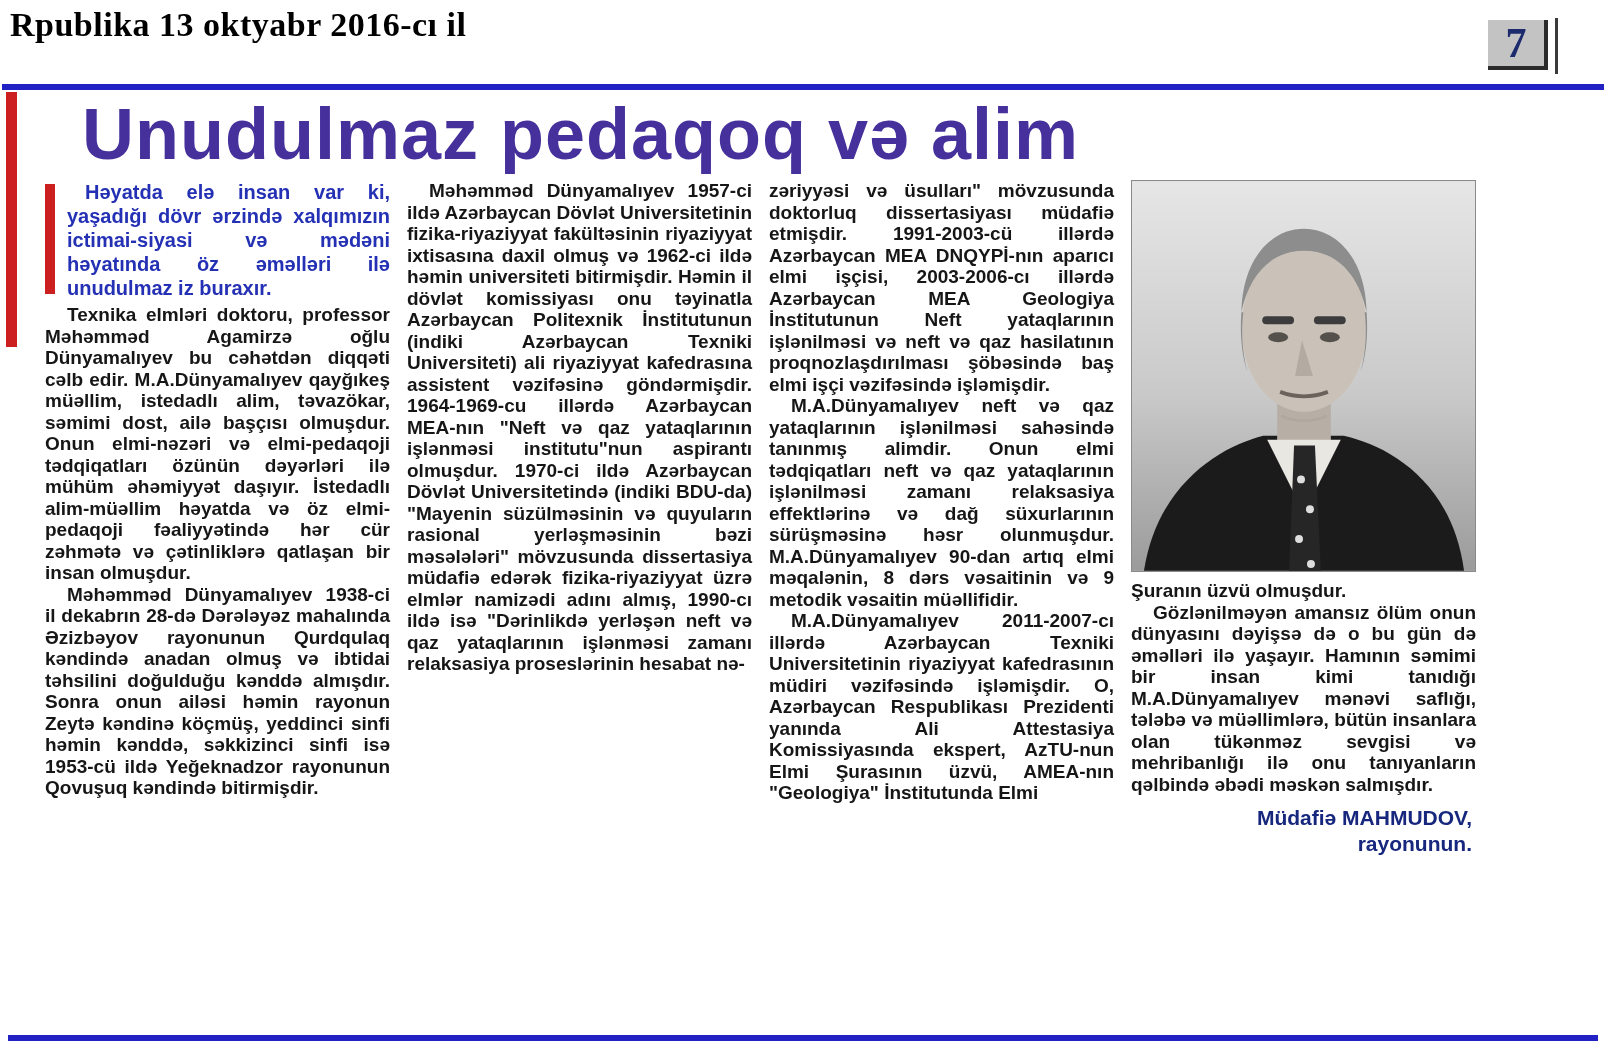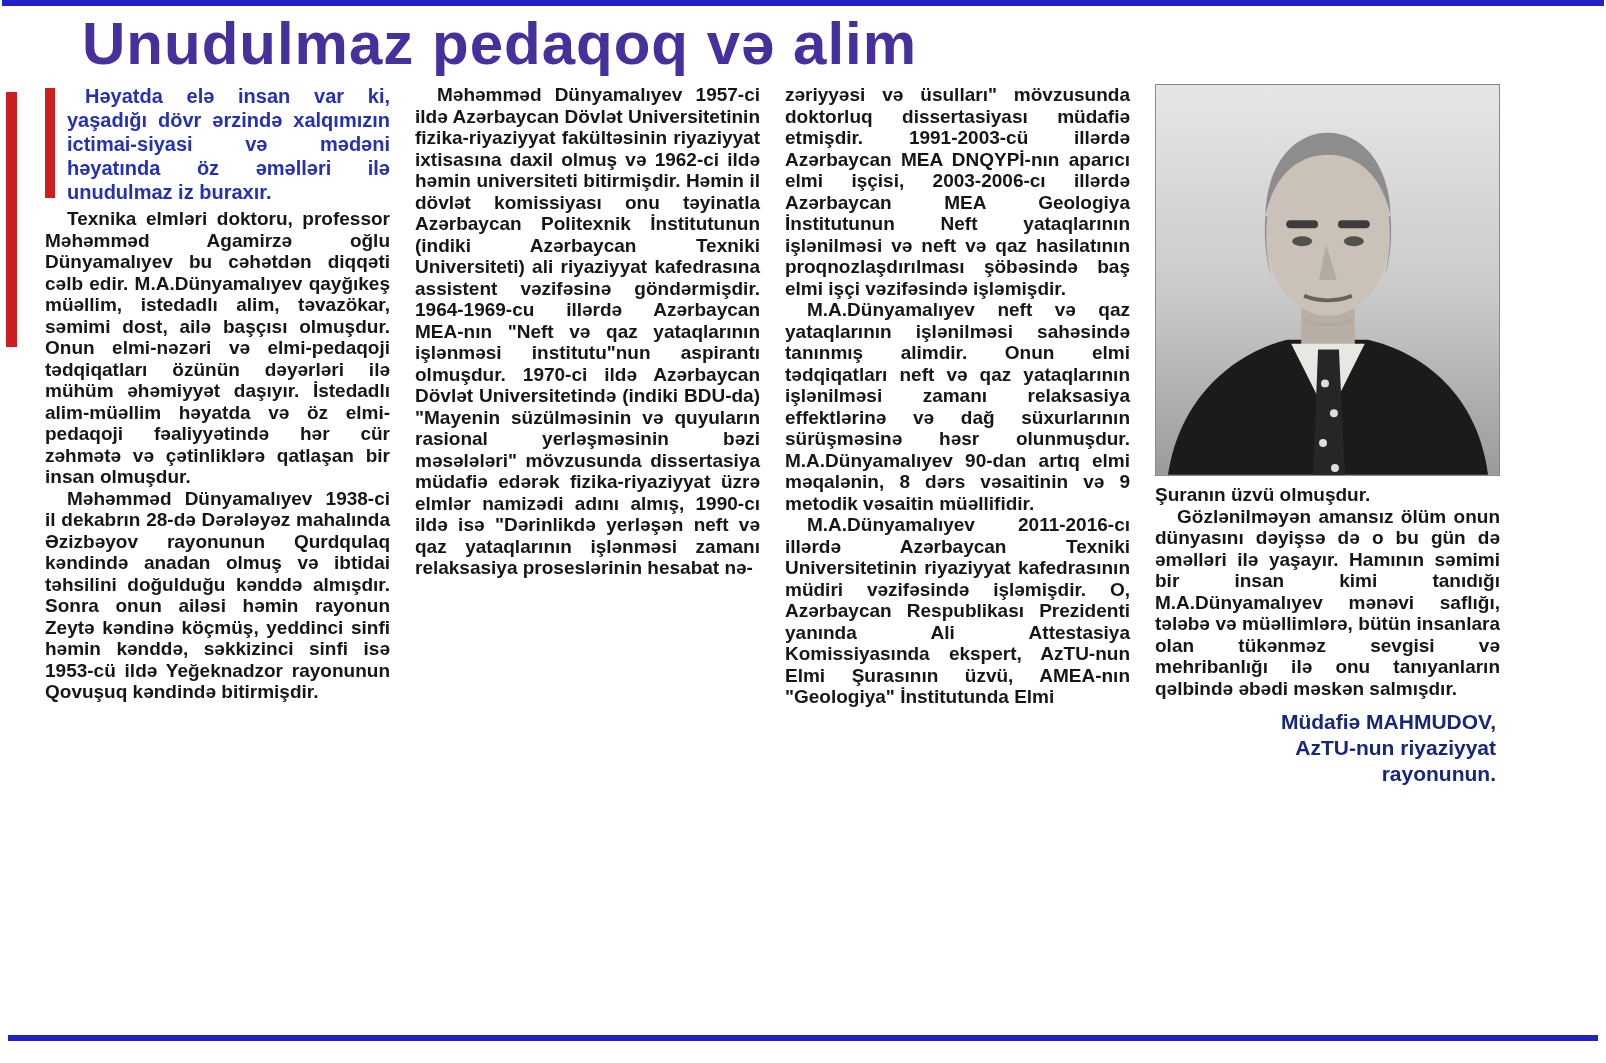--- a/index.html
+++ b/index.html
@@ -69,34 +69,34 @@
     top: 92px;
     width: 11px;
     height: 255px;
     background: #cc2020;
   }
   
   .headline {
     margin: 8px 40px 10px 82px;
     font-family: "Liberation Sans", sans-serif;
     font-weight: bold;
-    font-size: 60px;
+    font-size: 72px;
     line-height: 1.0;
     letter-spacing: 1px;
     color: #46309c;
     white-space: nowrap;
   }
   
   .columns {
     margin-left: 45px;
     width: 1455px;
     height: 816px;
     display: grid;
     grid-template-columns: repeat(4, 345px);
-    column-gap: 25px;
+    column-gap: 17px;
     overflow: hidden;
   }
   .col {
     font-size: 19px;
     font-weight: bold;
     line-height: 21.5px;
     text-align: justify;
     color: #161616;
   }
   .col p { text-indent: 22px; }
@@ -140,20 +140,25 @@
     line-height: 26px;
     color: #16277d;
     padding-right: 4px;
   }
 </style>
 </head>
 <body>
 
 <div class="page">
 
+  <div class="header">
+    <div class="masthead">Rpublika 13 oktyabr 2016-cı il</div>
+    <div class="pagenum-rule"></div>
+    <div class="pagenum-box">7</div>
+  </div>
 
   <div class="rule-blue top"></div>
   <div class="red-accent"></div>
 
   <h1 class="headline">Unudulmaz pedaqoq və alim</h1>
 
   <main class="columns">
 
     <section class="col">
       <div class="lede">
@@ -164,21 +169,21 @@
       <p>Məhəmməd Dünyamalıyev 1938-ci il dekabrın 28-də Dərələyəz mahalında Əzizbəyov rayonunun Qurdqulaq kəndində anadan olmuş və ibtidai təhsilini doğulduğu kənddə almışdır. Sonra onun ailəsi həmin rayonun Zeytə kəndinə köçmüş, yeddinci sinfi həmin kənddə, səkkizinci sinfi isə 1953-cü ildə Yeğeknadzor rayonunun Qovuşuq kəndində bitirmişdir.</p>
     </section>
 
     <section class="col">
       <p>Məhəmməd Dünyamalıyev 1957-ci ildə Azərbaycan Dövlət Universitetinin fizika-riyaziyyat fakültəsinin riyaziyyat ixtisasına daxil olmuş və 1962-ci ildə həmin universiteti bitirmişdir. Həmin il dövlət komissiyası onu təyinatla Azərbaycan Politexnik İnstitutunun (indiki Azərbaycan Texniki Universiteti) ali riyaziyyat kafedrasına assistent vəzifəsinə göndərmişdir. 1964-1969-cu illərdə Azərbaycan MEA-nın "Neft və qaz yataqlarının işlənməsi institutu"nun aspirantı olmuşdur. 1970-ci ildə Azərbaycan Dövlət Universitetində (indiki BDU-da) "Mayenin süzülməsinin və quyuların rasional yerləşməsinin bəzi məsələləri" mövzusunda dissertasiya müdafiə edərək fizika-riyaziyyat üzrə elmlər namizədi adını almış, 1990-cı ildə isə "Dərinlikdə yerləşən neft və qaz yataqlarının işlənməsi zamanı relaksasiya proseslərinin hesabat nə-</p>
     </section>
 
     <section class="col">
       <p class="no-indent">zəriyyəsi və üsulları" mövzusunda doktorluq dissertasiyası müdafiə etmişdir. 1991-2003-cü illərdə Azərbaycan MEA DNQYPİ-nın aparıcı elmi işçisi, 2003-2006-cı illərdə Azərbaycan MEA Geologiya İnstitutunun Neft yataqlarının işlənilməsi və neft və qaz hasilatının proqnozlaşdırılması şöbəsində baş elmi işçi vəzifəsində işləmişdir.</p>
       <p>M.A.Dünyamalıyev neft və qaz yataqlarının işlənilməsi sahəsində tanınmış alimdir. Onun elmi tədqiqatları neft və qaz yataqlarının işlənilməsi zamanı relaksasiya effektlərinə və dağ süxurlarının sürüşməsinə həsr olunmuşdur. M.A.Dünyamalıyev 90-dan artıq elmi məqalənin, 8 dərs vəsaitinin və 9 metodik vəsaitin müəllifidir.</p>
-      <p>M.A.Dünyamalıyev 2011-2016-cı illərdə Azərbaycan Texniki Universitetinin riyaziyyat kafedrasının müdiri vəzifəsində işləmişdir. O, Azərbaycan Respublikası Prezidenti yanında Ali Attestasiya Komissiyasında ekspert, AzTU-nun Elmi Şurasının üzvü, AMEA-nın "Geologiya" İnstitutunda Elmi</p>
+      <p>M.A.Dünyamalıyev 2011-2007-cı illərdə Azərbaycan Texniki Universitetinin riyaziyyat kafedrasının müdiri vəzifəsində işləmişdir. O, Azərbaycan Respublikası Prezidenti yanında Ali Attestasiya Komissiyasında ekspert, AzTU-nun Elmi Şurasının üzvü, AMEA-nın "Geologiya" İnstitutunda Elmi</p>
     </section>
 
     <section class="col">
       <figure class="photo-frame">
         <svg viewBox="0 0 345 392" xmlns="http://www.w3.org/2000/svg">
           <defs>
             <linearGradient id="bg" x1="0" y1="0" x2="0" y2="1">
               <stop offset="0" stop-color="#e6e6e6"></stop>
               <stop offset="0.55" stop-color="#c9c9c9"></stop>
               <stop offset="1" stop-color="#9b9b9b"></stop>
@@ -214,21 +219,20 @@
 
           <path d="M149 212 Q173 221 197 212" stroke="#6b635b" stroke-width="4" fill="none"></path>
 
           <path d="M150 236 Q173 246 196 236" stroke="#b0a89e" stroke-width="3" fill="none"></path>
         </svg>
       </figure>
       <p class="no-indent">Şuranın üzvü olmuşdur.</p>
       <p>Gözlənilməyən amansız ölüm onun dünyasını dəyişsə də o bu gün də əməlləri ilə yaşayır. Hamının səmimi bir insan kimi tanıdığı M.A.Dünyamalıyev mənəvi saflığı, tələbə və müəllimlərə, bütün insanlara olan tükənməz sevgisi və mehribanlığı ilə onu tanıyanların qəlbində əbədi məskən salmışdır.</p>
       <div class="byline">
         <div>Müdafiə MAHMUDOV,</div>
-        <div>AzTU-nun riyaziyyat</div>
         <div>rayonunun.</div>
       </div>
     </section>
 
   </main>
 
   <div class="rule-blue bottom"></div>
 
 </div>
 

